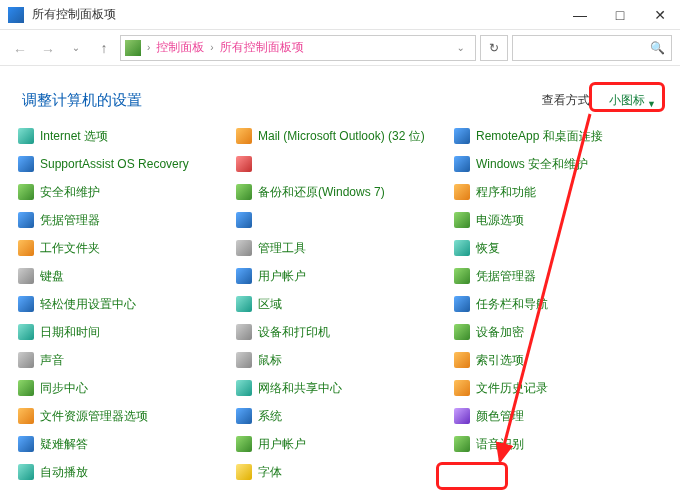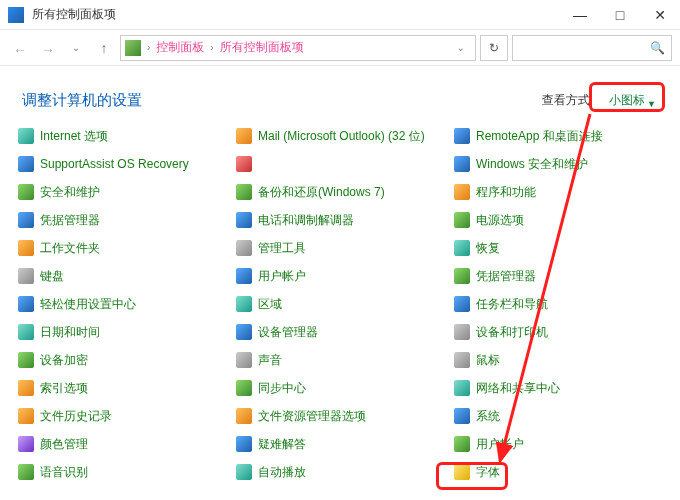--- a/index.html
+++ b/index.html
@@ -223,21 +223,20 @@
       <div class="item">
         <div class="icon ic-orange"></div>
         <span>程序和功能</span>
       </div>
       <div class="item">
         <div class="icon ic-blue"></div>
         <span>凭据管理器</span>
       </div>
       <div class="item">
         <div class="icon ic-blue"></div>
-        <span>电话和调制解调器</span>
       </div>
       <div class="item">
         <div class="icon ic-green"></div>
         <span>电源选项</span>
       </div>
       <div class="item">
         <div class="icon ic-orange"></div>
         <span>工作文件夹</span>
       </div>
       <div class="item">
@@ -268,24 +267,20 @@
         <div class="icon ic-teal"></div>
         <span>区域</span>
       </div>
       <div class="item">
         <div class="icon ic-blue"></div>
         <span>任务栏和导航</span>
       </div>
       <div class="item">
         <div class="icon ic-teal"></div>
         <span>日期和时间</span>
-      </div>
-      <div class="item">
-        <div class="icon ic-blue"></div>
-        <span>设备管理器</span>
       </div>
       <div class="item">
         <div class="icon ic-gray"></div>
         <span>设备和打印机</span>
       </div>
       <div class="item">
         <div class="icon ic-green"></div>
         <span>设备加密</span>
       </div>
       <div class="item">

